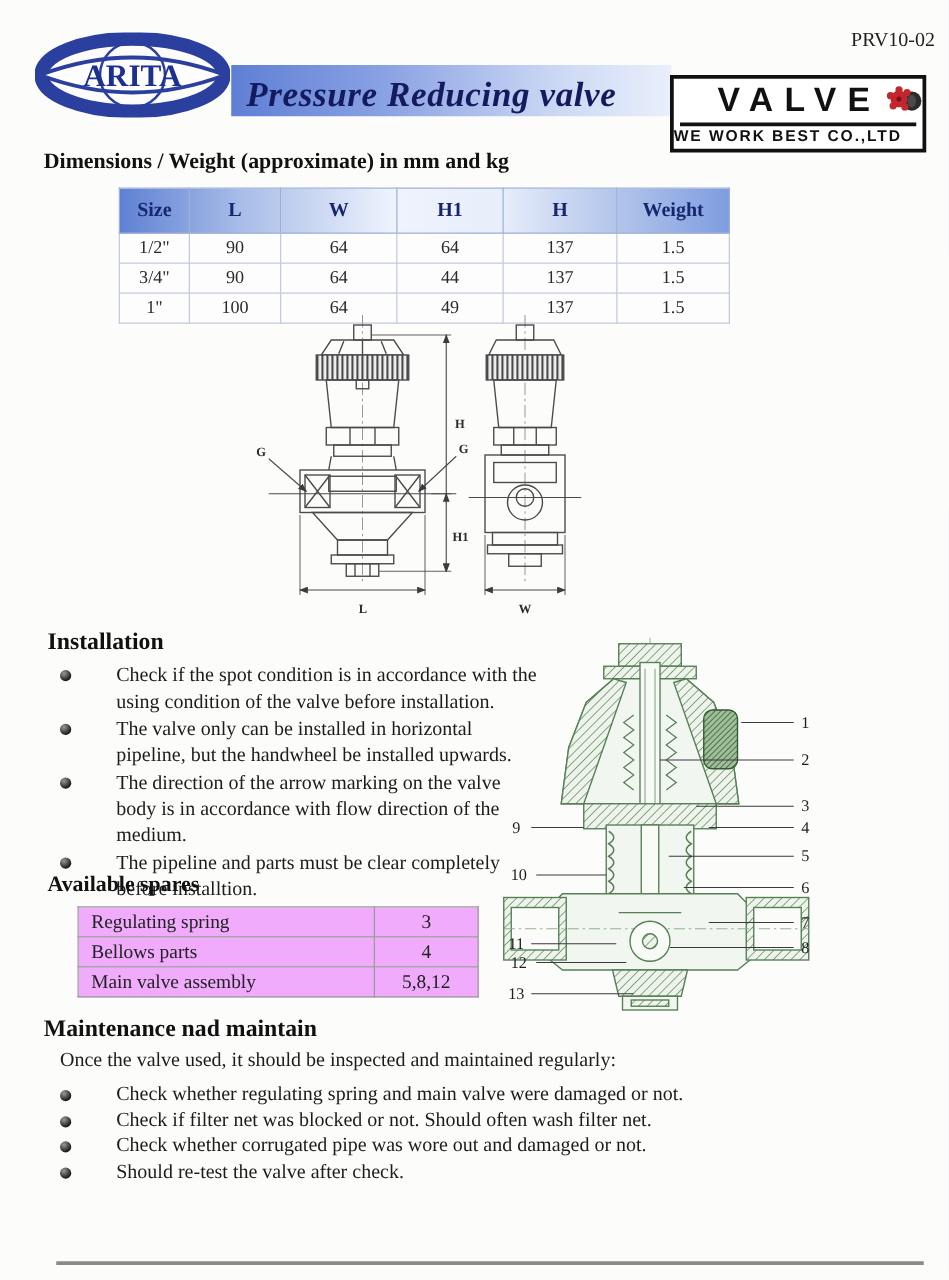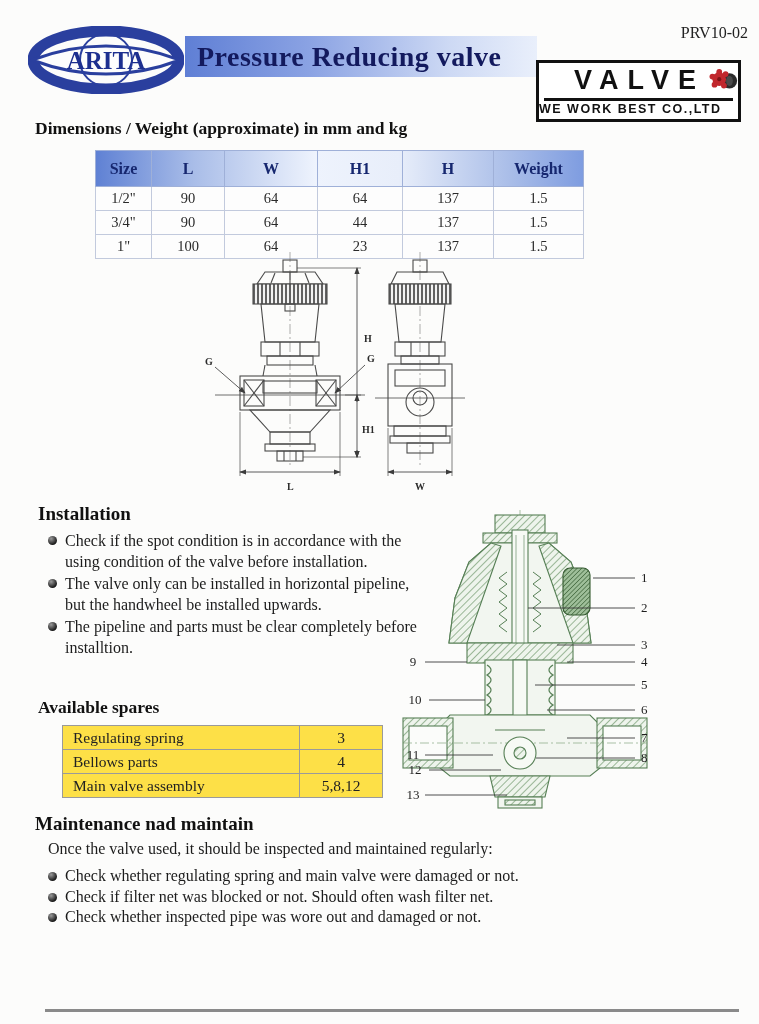--- a/index.html
+++ b/index.html
@@ -1,23 +1,23 @@
 <!DOCTYPE html>
 <html><head>
 <meta charset="utf-8">
 <style>
   html,body{margin:0;padding:0;}
   body{background:#e8e8e8;font-family:"Liberation Serif",serif;}
   #page{position:relative;width:759px;height:1024px;background:#fcfcfb;overflow:hidden;margin:0 auto;}
   .abs{position:absolute;}
 
   
-  #title-band{left:185px;top:36px;width:352px;height:41px;
+  #title-band{left:185px;top:52px;width:352px;height:41px;
     background:linear-gradient(90deg,#5f7fd5 0%,#8aa2e3 35%,#cdd9f4 75%,#e9effb 100%);
-    display:flex;align-items:center;}
+    display:flex;align-items:flex-end;font-style:italic;}
   #title-band .t{font-size:28px;font-weight:bold;color:#131a5e;padding-left:12px;letter-spacing:0.5px;}
   #doc-code{left:638px;top:24px;width:110px;font-size:16px;color:#222;text-align:right;}
   #valve-box{left:536px;top:60px;width:199px;height:56px;background:#fff;border:3px solid #111;
     display:flex;flex-direction:column;justify-content:space-between;}
   #valve-top{display:flex;align-items:center;justify-content:center;gap:4px;height:34px;margin-left:25px;}
   #valve-word{font-family:"Liberation Sans",sans-serif;font-weight:bold;font-size:27px;color:#111;letter-spacing:9px;padding-left:10px;line-height:1;}
   #valve-rule{height:3px;background:#111;margin:0 5px;}
   #valve-tag{font-family:"Liberation Sans",sans-serif;font-weight:bold;font-size:12.5px;color:#111;
     letter-spacing:1.5px;text-align:left;padding:1px 0 3px 0;}
 
@@ -35,32 +35,32 @@
     background-attachment:fixed;}
   #dims-table thead tr{
     background:linear-gradient(90deg,#5f81d4 0%,#a9bde8 20%,#eef3fd 45%,#e8eefa 62%,#a9bde8 85%,#7e9ce0 100%);}
   #dims-table th{background:transparent;height:33px;font-size:16px;color:#16276f;border:1px solid #9fb0d8;}
   #dims-table td{height:21px;font-size:14.5px;color:#2a2a2a;text-align:center;border:1px solid #c2cadd;background:#fdfdfd;}
   #dims-table .c0{width:53px;} #dims-table .c1{width:70px;} #dims-table .c2{width:90px;}
   #dims-table .c3{width:82px;} #dims-table .c4{width:88px;} #dims-table .c5{width:87px;}
 
   
   .blist{display:flex;flex-direction:column;}
-  .bitem{display:flex;align-items:flex-start;}
+  .bitem{display:flex;align-items:flex-start;gap:28px;}
   .bullet{flex:0 0 9px;width:9px;height:9px;border-radius:50%;
     background:radial-gradient(circle at 35% 30%,#9a9a9a,#1a1a1a 70%);margin:6px 8px 0 0;}
   .btext{font-size:16px;color:#1c1c1c;line-height:21px;}
   #install-list{left:48px;top:530px;width:382px;gap:1px;}
   #maint-list{left:48px;top:866px;width:660px;gap:0px;}
   #maint-list .btext{line-height:20.5px;}
   #maint-intro{left:48px;top:840px;font-size:16px;color:#1c1c1c;}
 
   
   #spares-table{left:62px;top:725px;border-collapse:collapse;}
-  #spares-table td{border:1px solid #9a9a9a;font-size:15.5px;color:#222;height:21px;background:#fde047;margin-top:20px;}
+  #spares-table td{border:1px solid #9a9a9a;font-size:15.5px;color:#222;height:21px;background:#f0abfc;margin-top:20px;}
   #spares-table td.name{width:225px;padding-left:10px;}
   #spares-table td.ref{width:80px;text-align:center;}
 
   
   #footer-rule{left:45px;top:1009px;width:694px;height:3px;background:#8a8a8a;}
 
   svg text{font-family:"Liberation Serif",serif;}
 </style>
 </head>
 <body>
@@ -128,21 +128,21 @@
         <td>90</td>
         <td>64</td>
         <td>44</td>
         <td>137</td>
         <td>1.5</td>
       </tr>
       <tr>
         <td>1"</td>
         <td>100</td>
         <td>64</td>
-        <td>23</td>
+        <td>49</td>
         <td>137</td>
         <td>1.5</td>
       </tr>
     </tbody>
   </table>
 
   <svg class="abs" style="left:185px;top:250px" width="300" height="248" viewBox="0 0 300 248">
     <defs>
       <pattern id="ribs" width="4" height="8" patternUnits="userSpaceOnUse">
         <rect width="4" height="8" fill="#f2f2f2"></rect>
@@ -237,20 +237,24 @@
     <div class="bitem">
       <span class="bullet"></span>
       <span class="btext">Check if the spot condition is in accordance with the using condition of the valve before installation.</span>
     </div>
     <div class="bitem">
       <span class="bullet"></span>
       <span class="btext">The valve only can be installed in horizontal pipeline, but the handwheel be installed upwards.</span>
     </div>
     <div class="bitem">
       <span class="bullet"></span>
+      <span class="btext">The direction of the arrow marking on the valve body is in accordance with flow direction of the medium.</span>
+    </div>
+    <div class="bitem">
+      <span class="bullet"></span>
       <span class="btext">The pipeline and parts must be clear completely before installtion.</span>
     </div>
   </div>
 
   <div id="spares-heading" class="abs h1">Available spares</div>
   <table id="spares-table" class="abs">
     <tbody>
       <tr>
         <td class="name">Regulating spring</td>
         <td class="ref">3</td>
@@ -355,19 +359,23 @@
     <div class="bitem">
       <span class="bullet"></span>
       <span class="btext">Check whether regulating spring and main valve were damaged or not.</span>
     </div>
     <div class="bitem">
       <span class="bullet"></span>
       <span class="btext">Check if filter net was blocked or not. Should often wash filter net.</span>
     </div>
     <div class="bitem">
       <span class="bullet"></span>
-      <span class="btext">Check whether inspected pipe was wore out and damaged or not.</span>
+      <span class="btext">Check whether corrugated pipe was wore out and damaged or not.</span>
+    </div>
+    <div class="bitem">
+      <span class="bullet"></span>
+      <span class="btext">Should re-test the valve after check.</span>
     </div>
   </div>
 
   <div id="footer-rule" class="abs"></div>
 
 </div>
 
 </body></html>

